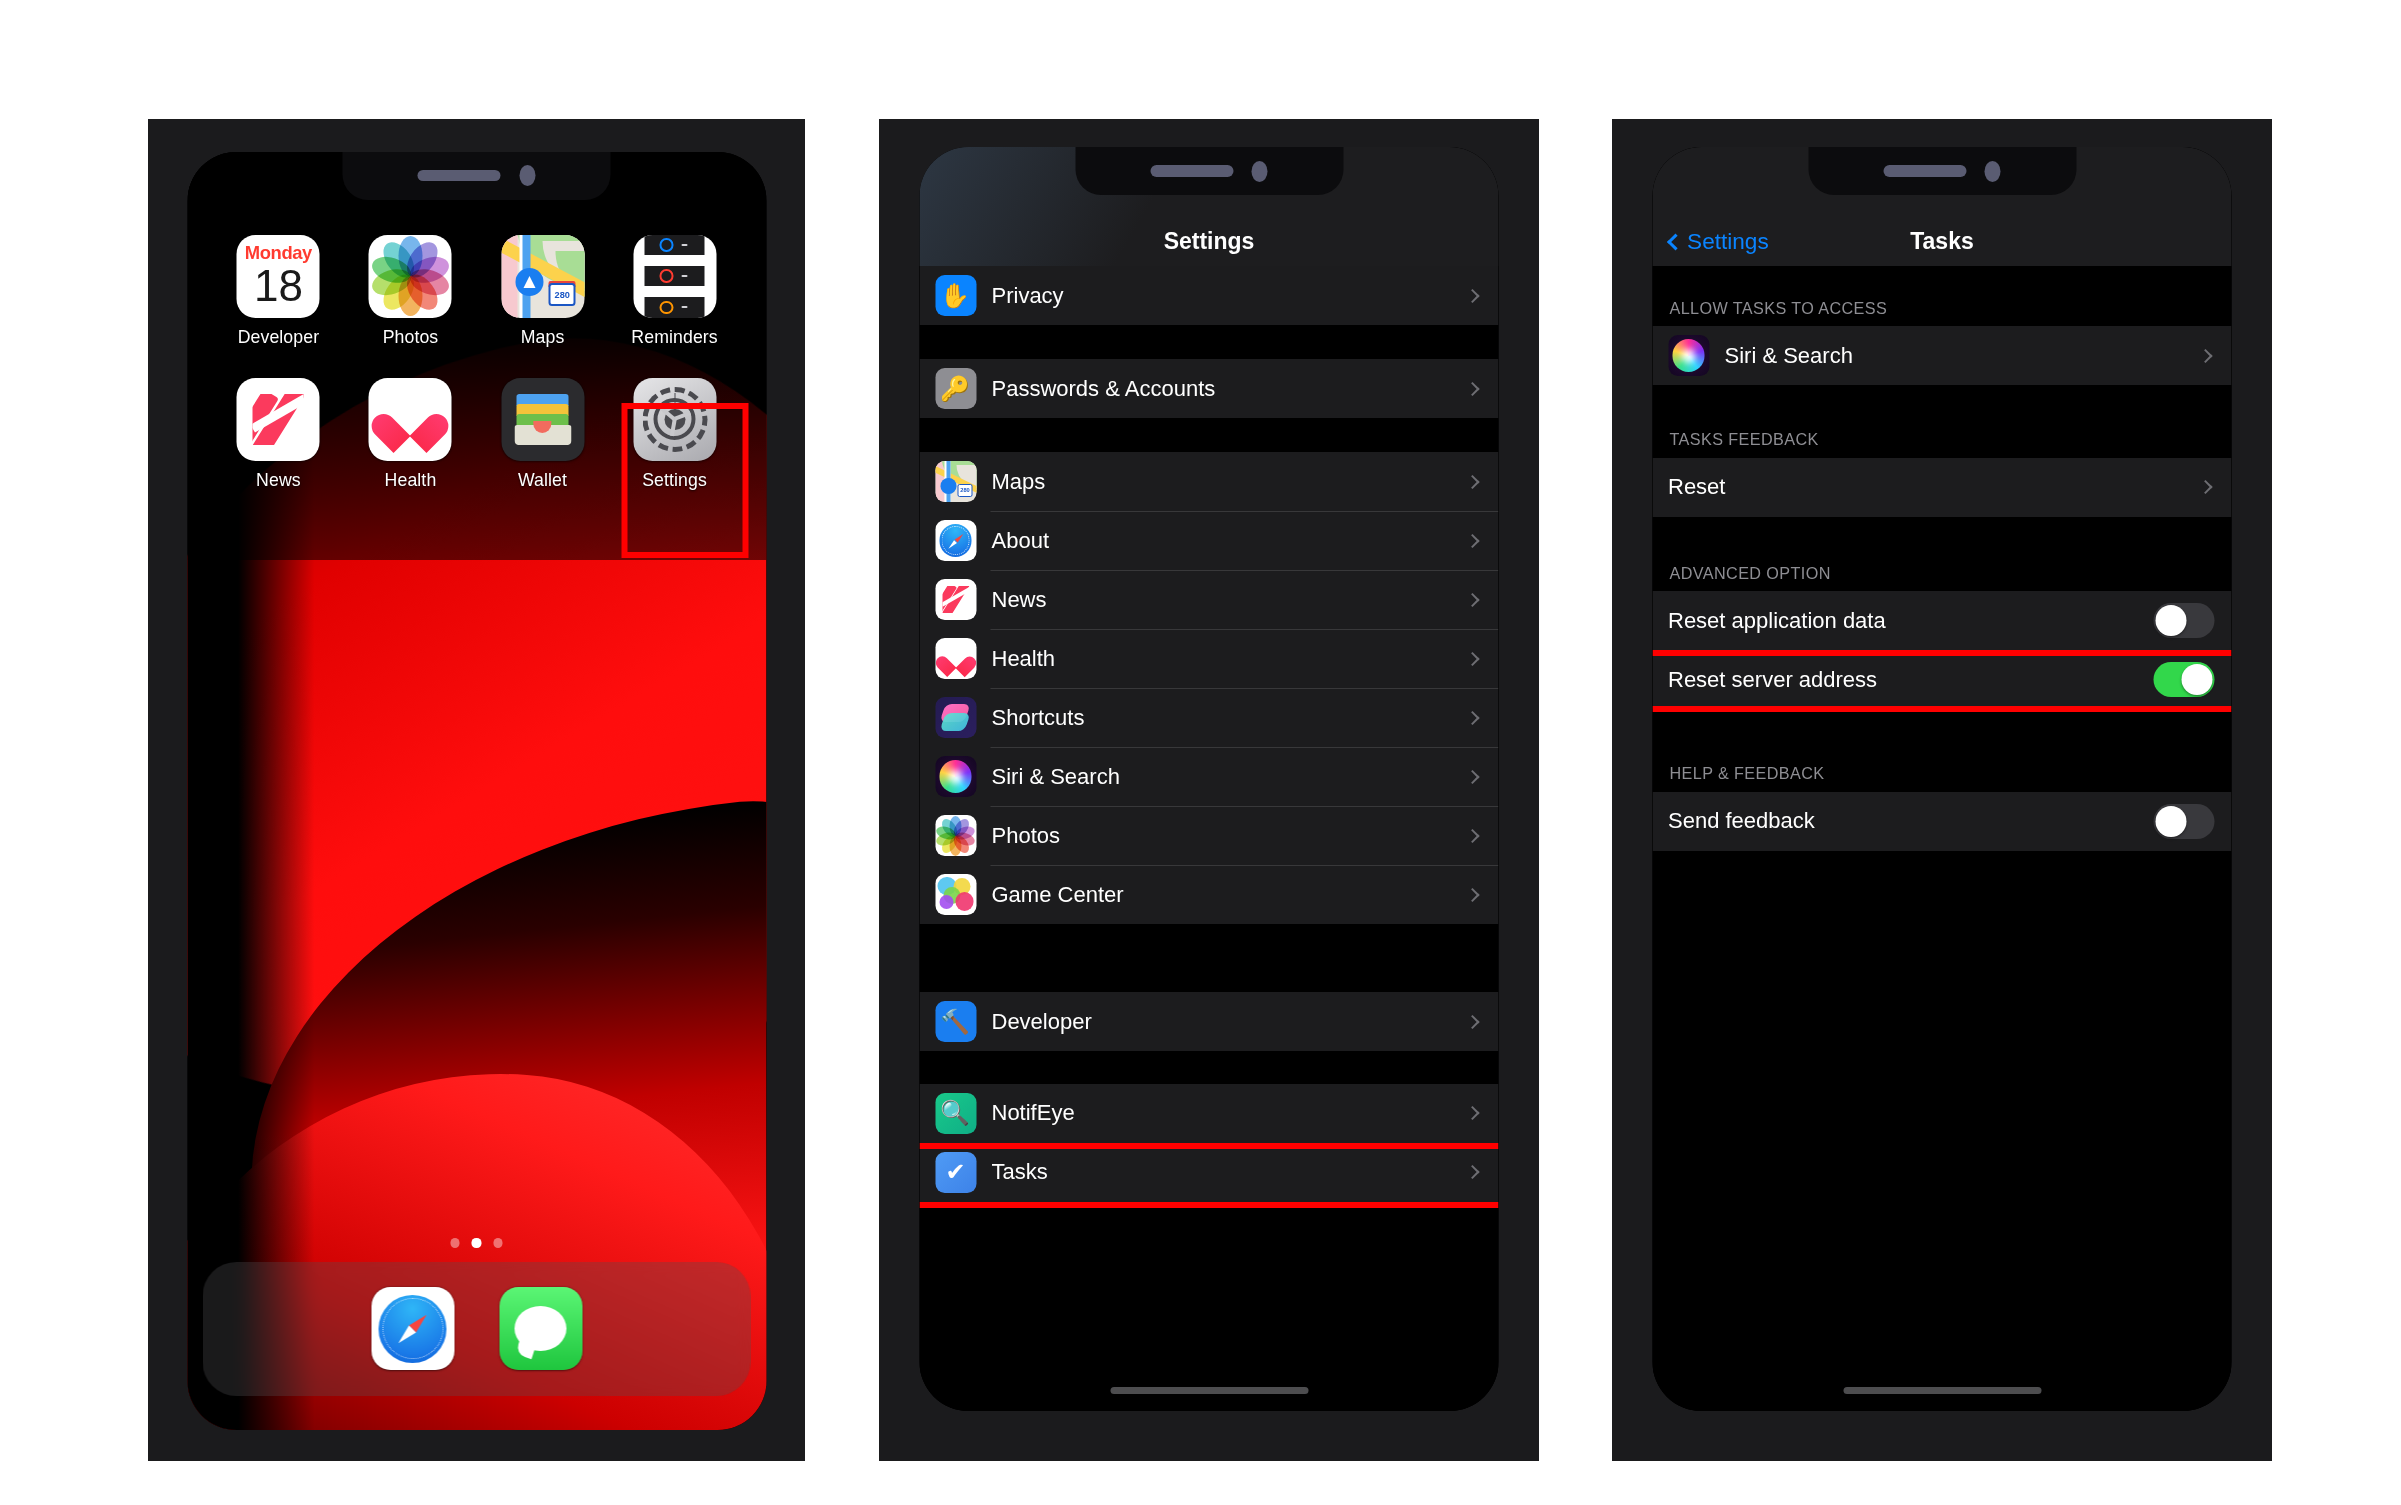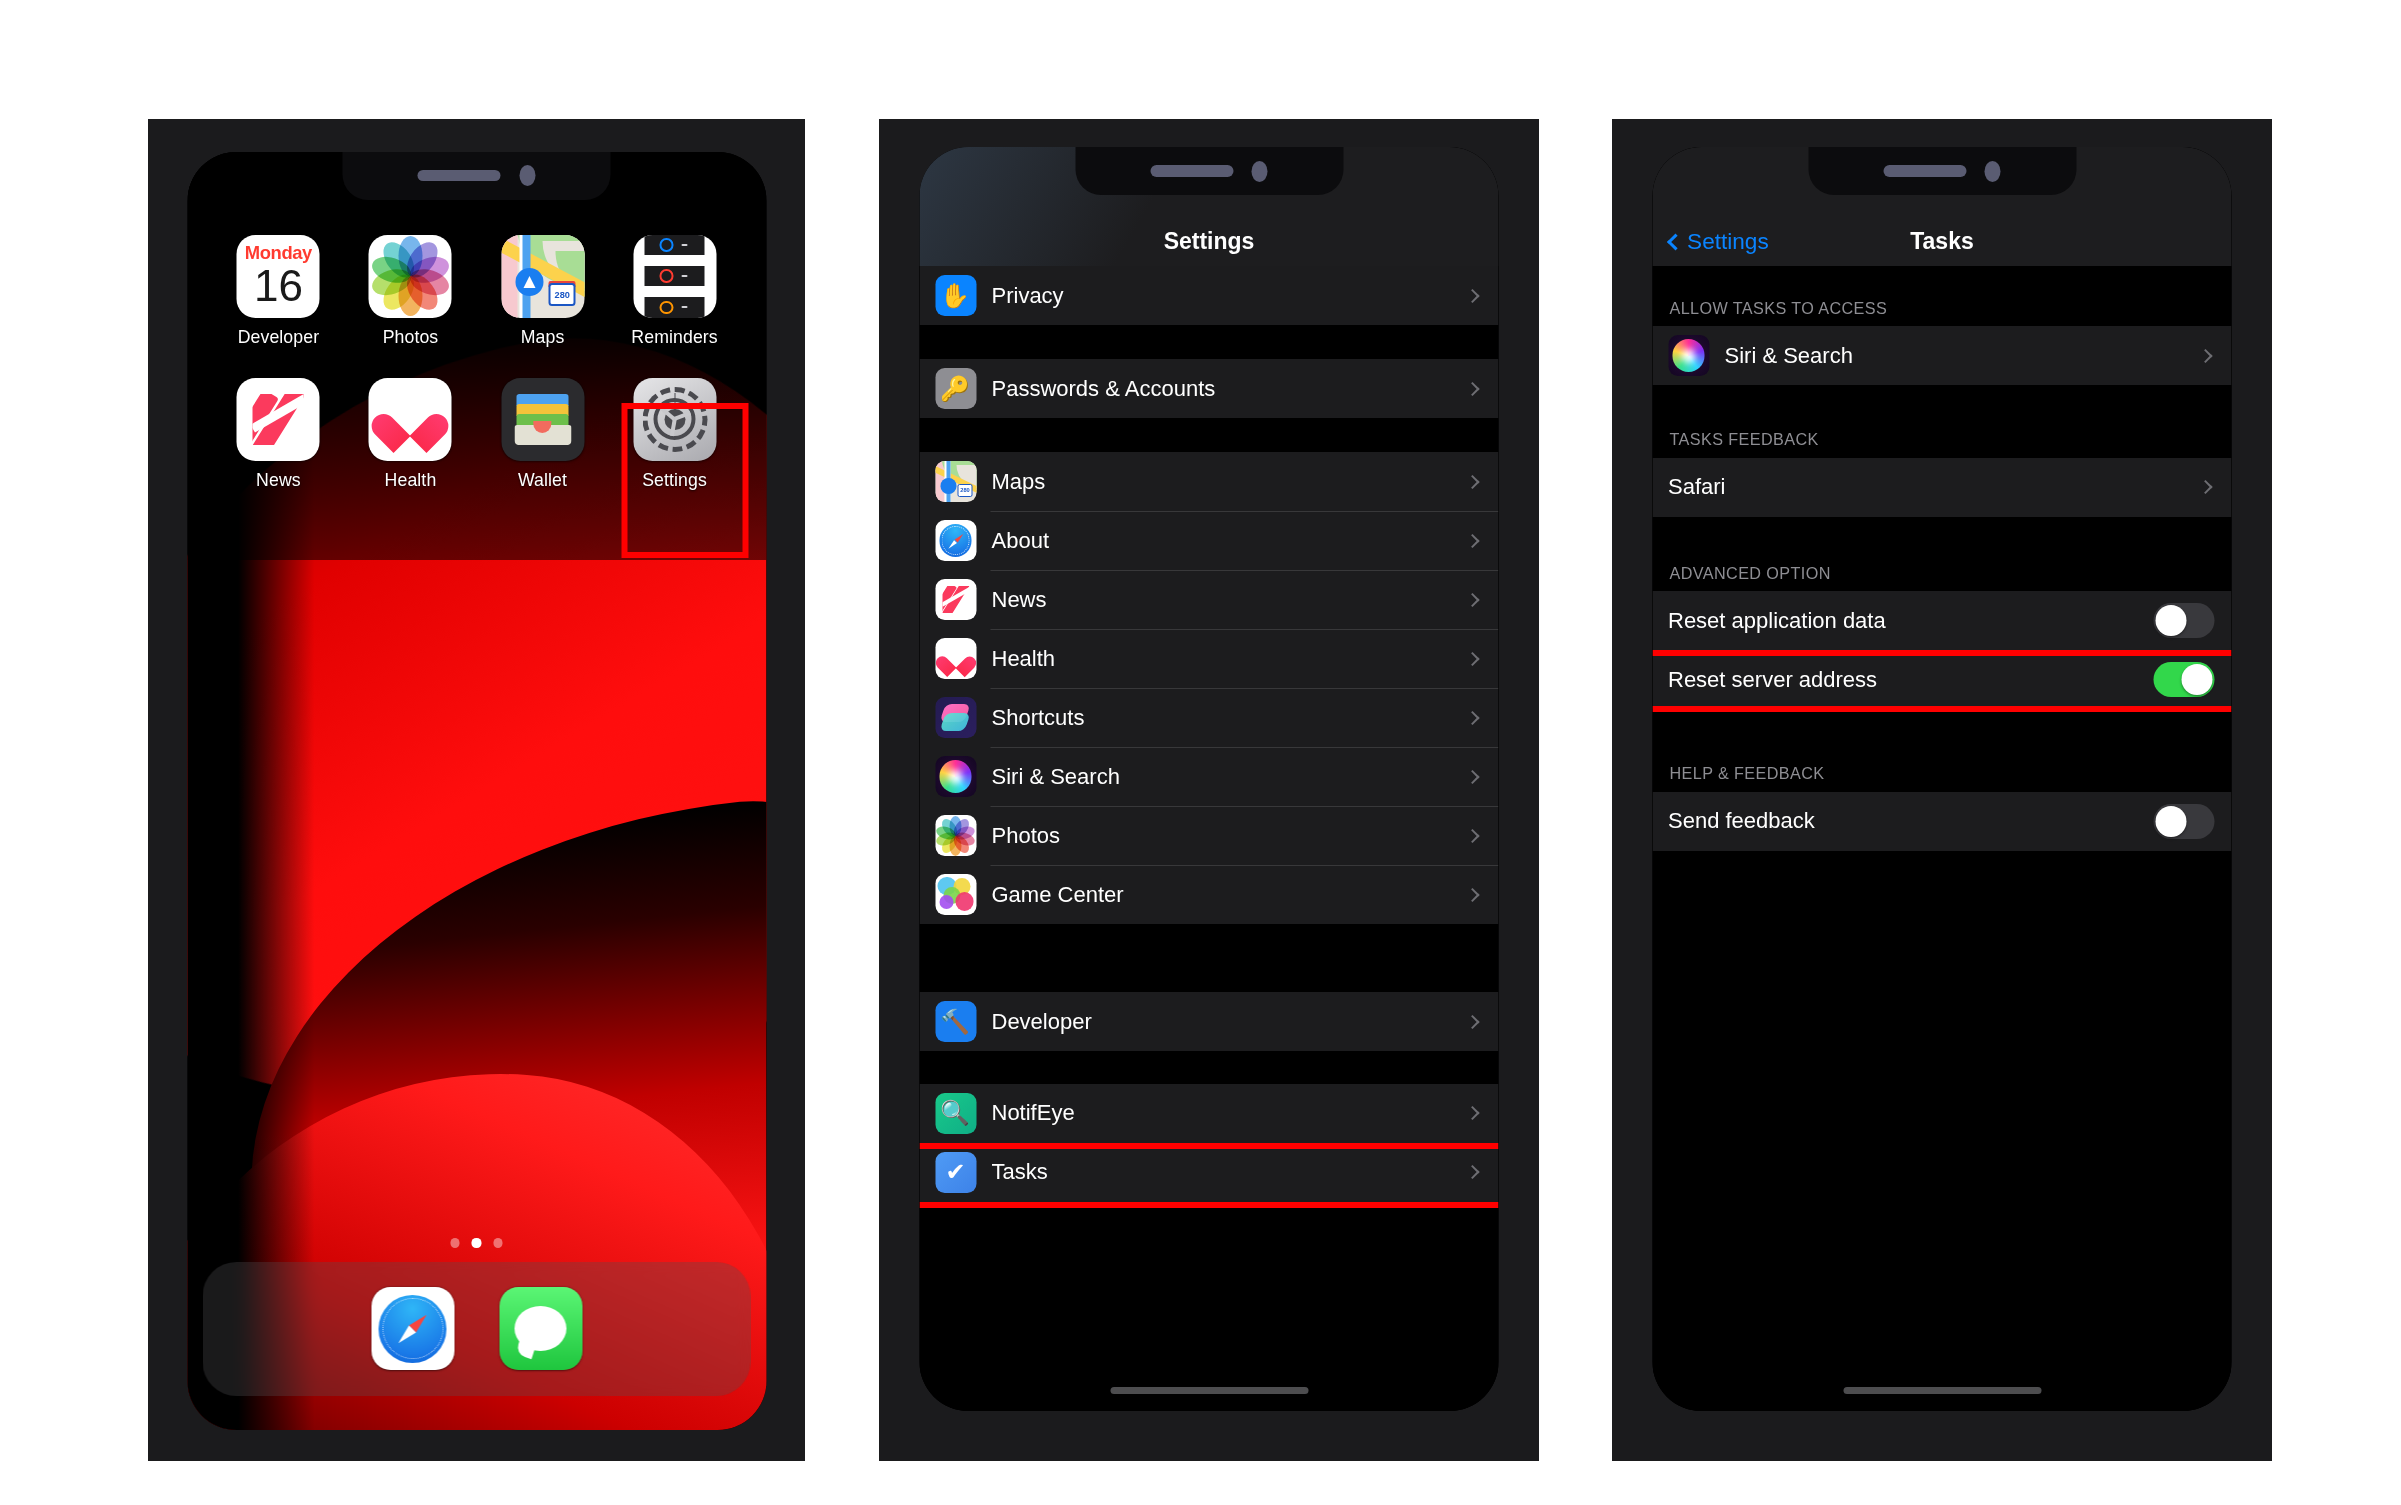--- a/index.html
+++ b/index.html
@@ -333,21 +333,21 @@
       <div class="notch">
         <div class="notch-speaker"></div>
         <div class="notch-camera"></div>
       </div>
 
       <div class="appgrid">
 
         <div class="app">
           <div class="app-icon ic-cal">
             <div class="day">Monday</div>
-            <div class="num">16</div>
+            <div class="num">18</div>
           </div>
           <div class="app-label">Developer</div>
         </div>
 
         <div class="app">
           <div class="app-icon ic-photos" id="photos-big">
               <div class="pet" style="background: rgb(240, 163, 60); transform: translate(-50%, 0px) rotate(0deg);"></div>
               <div class="pet" style="background: rgb(232, 226, 62); transform: translate(-50%, 0px) rotate(36deg);"></div>
               <div class="pet" style="background: rgb(165, 216, 74); transform: translate(-50%, 0px) rotate(72deg);"></div>
               <div class="pet" style="background: rgb(91, 201, 106); transform: translate(-50%, 0px) rotate(108deg);"></div>
@@ -657,21 +657,21 @@
                   <div class="o"></div>
                 </div>
               <div class="rlabel">Siri &amp; Search</div>
               <div class="chev-r"></div>
             </div>
           </div>
 
           <div class="sec-hdr" style="padding-top:45px">TASKS FEEDBACK</div>
           <div class="grp">
             <div class="row no-ic" style="padding-left:15.5px">
-              <div class="rlabel">Safari</div>
+              <div class="rlabel">Reset</div>
               <div class="chev-r"></div>
             </div>
           </div>
 
           <div class="sec-hdr" style="padding-top:47px">ADVANCED OPTION</div>
           <div class="grp">
             <div class="row no-ic" style="padding-left:15.5px">
               <div class="rlabel">Reset application data</div>
               <div class="toggle">
                   <div class="knob"></div>

